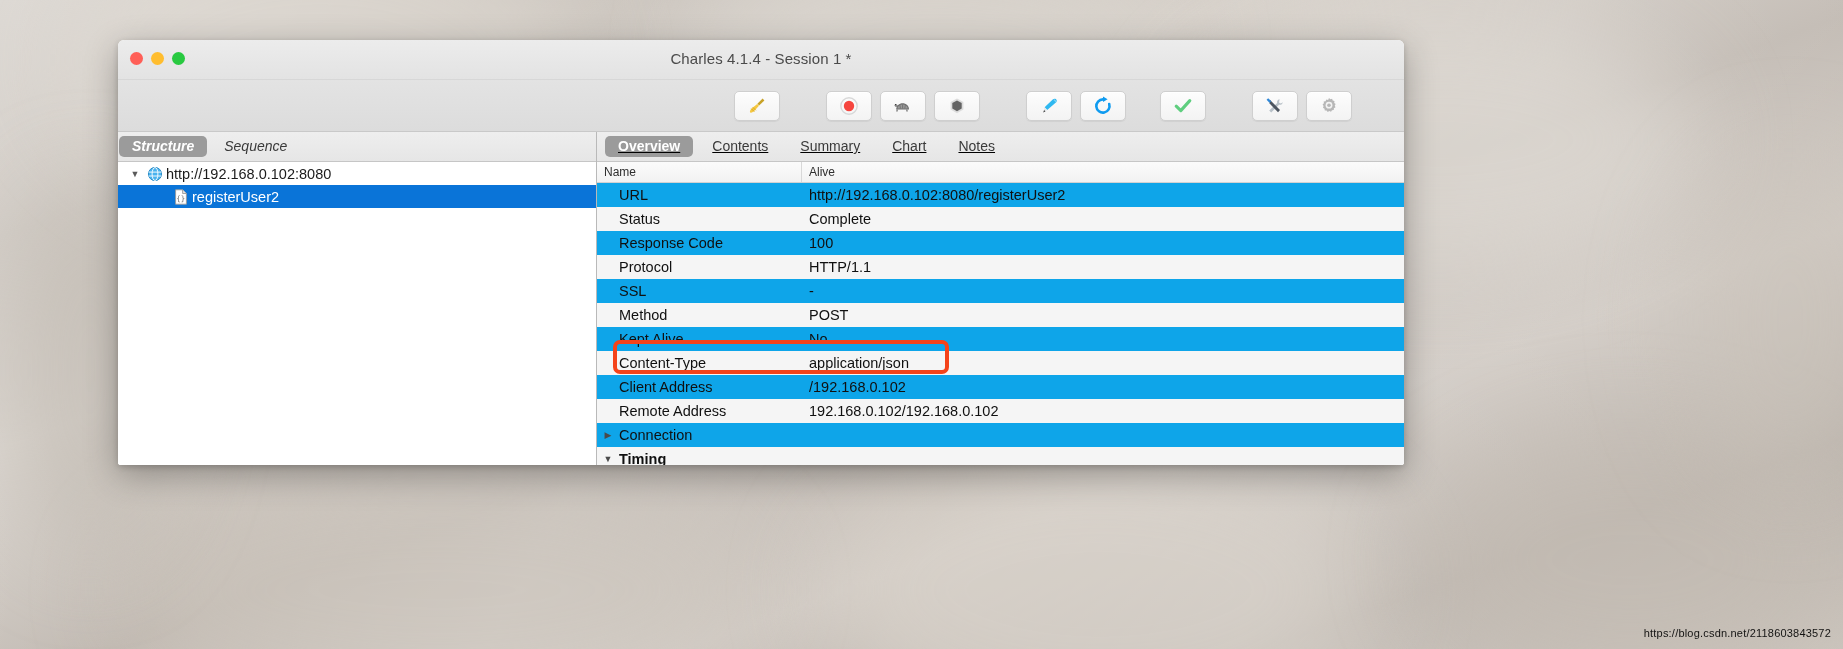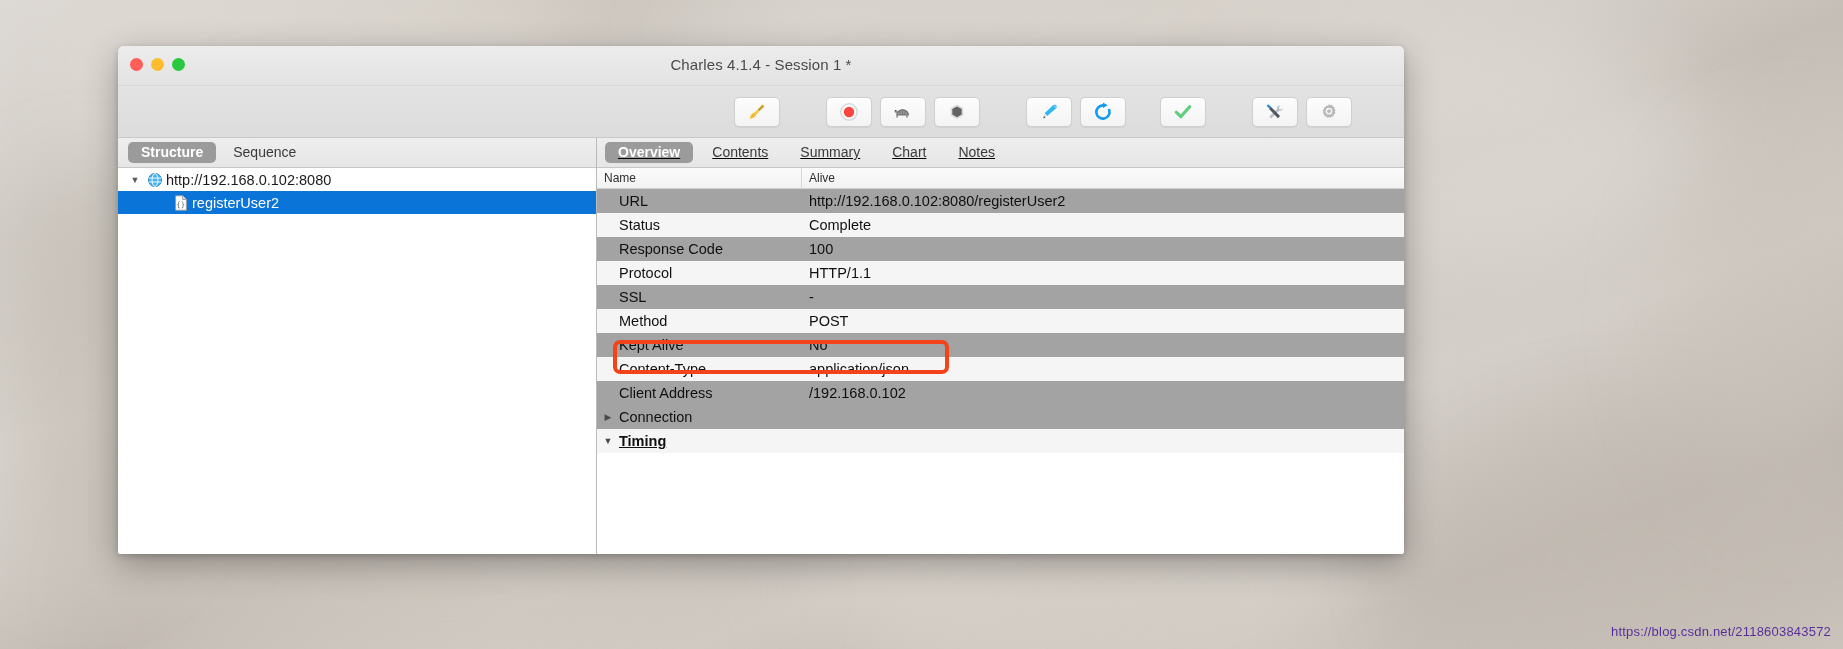--- a/index.html
+++ b/index.html
@@ -30,22 +30,22 @@
   .b3 { left: 1180px;top: 10px;   width: 520px; height: 260px; background: #e6e2dc; }
   .b4 { left: 120px; top: 470px;  width: 640px; height: 240px; background: #cdc6bd; }
   .b5 { left: 820px; top: 440px;  width: 560px; height: 300px; background: #ded8d0; }
   .b6 { left: 1420px;top: 430px;  width: 420px; height: 260px; background: #c4bcb3; }
   .b7 { left: 0px;   top: 180px;  width: 180px; height: 380px; background: #bdb6ad; }
   .b8 { left: 1680px;top: 150px;  width: 220px; height: 340px; background: #cbc4bb; }
 
   
   #window {
     position: absolute;
-    left: 118px; top: 46px;
-    width: 1286px; height: 508px;
+    left: 118px; top: 40px;
+    width: 1286px; height: 425px;
     background: #ffffff;
     border-radius: 6px 6px 3px 3px;
     box-shadow: 0 10px 34px rgba(0,0,0,0.30), 0 2px 6px rgba(0,0,0,0.18);
     overflow: hidden;
     display: flex;
     flex-direction: column;
   }
 
   
   #titlebar {
@@ -108,22 +108,23 @@
     border-right: 1px solid #b9b9b9;
     display: flex; flex-direction: column;
     background: #fff;
     min-height: 0;
   }
   #left-tabbar {
     height: 30px; flex: 0 0 30px;
     background: linear-gradient(#eeeeee, #e6e6e6);
     border-bottom: 1px solid #c6c6c6;
     display: flex; align-items: center;
-    padding-left: 10px;
+    padding-left: 1px;
     gap: 4px;
+    font-style: italic;
   }
   .ptab {
     font-size: 14px;
     color: #3a3a3a;
     padding: 3px 13px 4px;
     border-radius: 5px;
     line-height: 1;
   }
   .ptab.active {
     background: #9b9b9b;
@@ -171,21 +172,21 @@
   .th { display: flex; align-items: center; padding-left: 7px; }
   .th.name  { width: 205px; flex: 0 0 205px; border-right: 1px solid #d8d8d8; }
   .th.value { flex: 1 1 auto; }
   #table-rows { flex: 1 1 auto; overflow: hidden; position: relative; }
   .row {
     height: 24px;
     display: flex; align-items: center;
     font-size: 14.5px;
     color: #101010;
   }
-  .row.odd  { background: #a3a3a3; }
+  .row.odd  { background: #0ea5e9; }
   .row.even { background: #f5f5f5; }
   .cell-name  { width: 205px; flex: 0 0 205px; display: flex; align-items: center; }
   .cell-value { flex: 1 1 auto; padding-left: 7px; white-space: nowrap; overflow: hidden; }
   .row-disc {
     width: 22px; flex: 0 0 22px;
     display: flex; align-items: center; justify-content: center;
     color: #4a4a4a; font-size: 9px;
   }
   .name-text { white-space: nowrap; }
   .row.group .name-text { font-weight: bold; text-decoration: underline; }
@@ -198,22 +199,22 @@
     border: 4px solid #f4431a;
     border-radius: 7px;
     pointer-events: none;
     z-index: 20;
   }
 
   
   #watermark {
     position: absolute;
     right: 12px; bottom: 10px;
-    font-size: 13px;
-    color: #4c1d95;
+    font-size: 11px;
+    color: #000000;
     opacity: .9;
     letter-spacing: .2px;
     font-family: "Liberation Sans", sans-serif;
   }
 </style>
 </head>
 <body>
 
 <div id="backdrop">
   <div class="blob b1"></div>
@@ -456,20 +457,27 @@
             </div>
           <div class="cell-value">application/json</div>
         </div>
         <div class="row odd">
           <div class="cell-name">
               <div class="row-disc"></div>
               <span class="name-text">Client Address</span>
             </div>
           <div class="cell-value">/192.168.0.102</div>
         </div>
+        <div class="row even">
+          <div class="cell-name">
+              <div class="row-disc"></div>
+              <span class="name-text">Remote Address</span>
+            </div>
+          <div class="cell-value">192.168.0.102/192.168.0.102</div>
+        </div>
         <div class="row odd">
           <div class="cell-name">
               <div class="row-disc">▶</div>
               <span class="name-text">Connection</span>
             </div>
           <div class="cell-value"></div>
         </div>
         <div class="row even group">
           <div class="cell-name">
               <div class="row-disc">▼</div>

